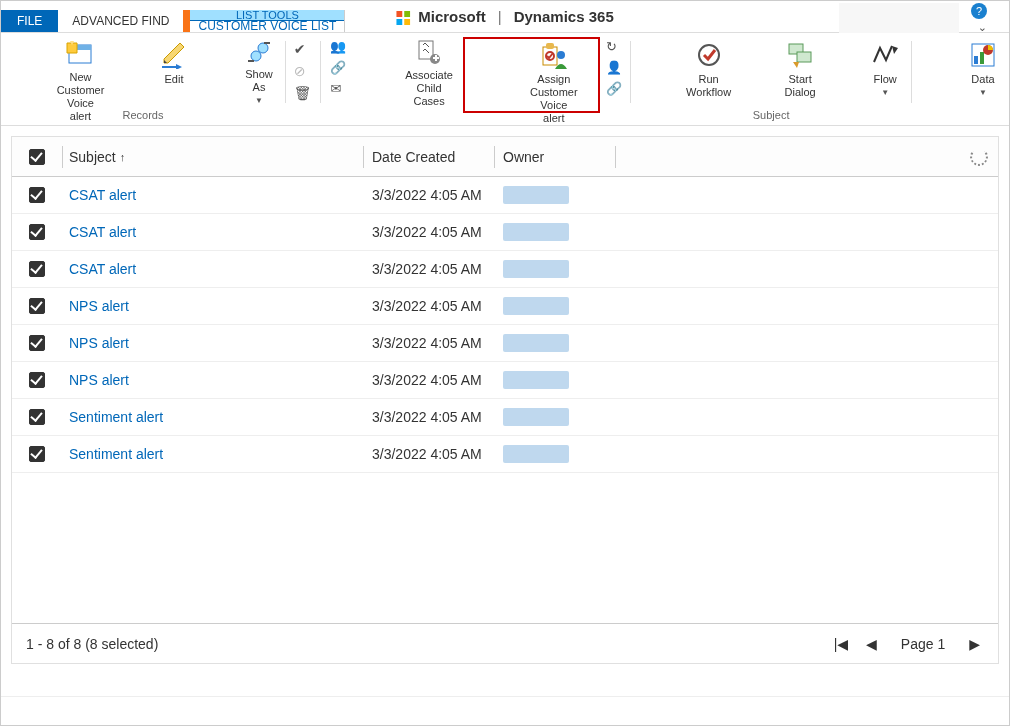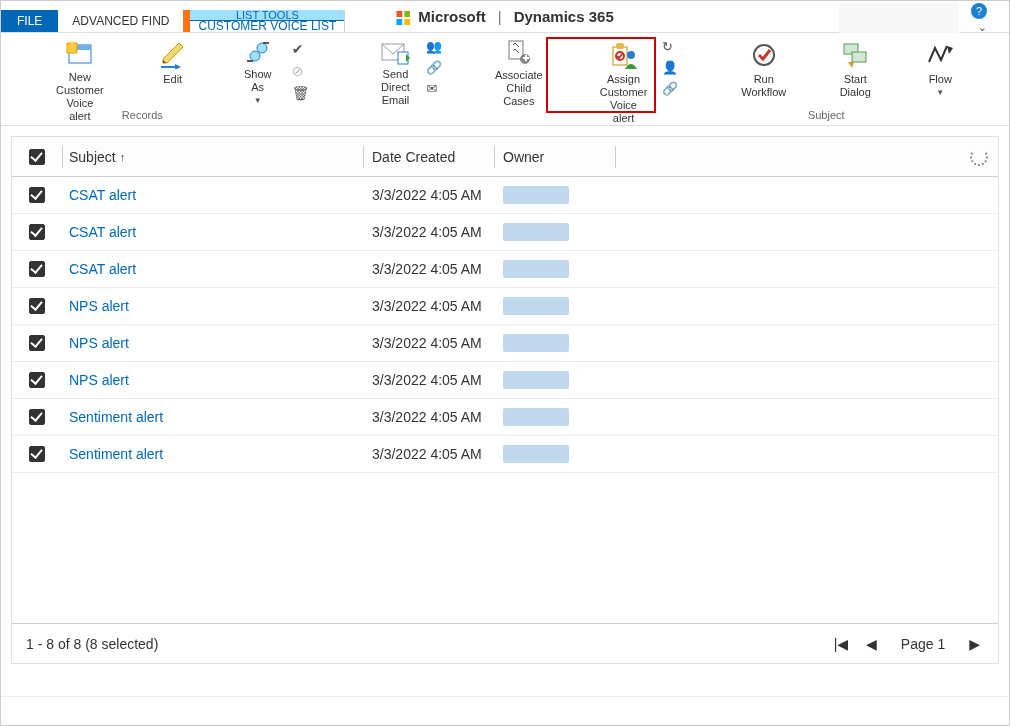--- a/index.html
+++ b/index.html
@@ -136,32 +136,20 @@
   <div class="side-icons">
     <span>✔</span>
     <span style="color:#bbb;">⊘</span>
     <span>🗑</span>
   </div>
 
   <div class="ribbon-sep"></div>
 
   <div class="ribbon-group">
     <div class="ribbon-items">
-      <div class="ribbon-btn wd">
-        <div class="icon-box">
-          <svg width="30" height="26" viewBox="0 0 30 26">
-              <rect x="2" y="4" width="22" height="16" fill="#fff" stroke="#999"></rect>
-              <polyline points="2,4 13,14 24,4" fill="none" stroke="#999"></polyline>
-              <rect x="18" y="12" width="10" height="12" fill="#fff" stroke="#2b7cd3"></rect>
-              <polygon points="26,14 30,18 26,22" fill="#3a9a3a"></polygon>
-            </svg>
-        </div>
-        <span style="white-space:pre-line;">Send Direct
-Email</span>
-      </div>
       <div class="side-icons" style="padding-top:2px;">
         <span style="font-size:13px;">👥</span>
         <span style="font-size:13px;">🔗</span>
         <span style="font-size:13px;">✉</span>
       </div>
       <div class="ribbon-btn wd">
         <div class="icon-box">
           <svg width="28" height="28" viewBox="0 0 28 28">
               <rect x="4" y="2" width="14" height="18" fill="#fff" stroke="#777"></rect>
               <path d="M8 6 L10 4 L14 8" stroke="#555" fill="none"></path>

